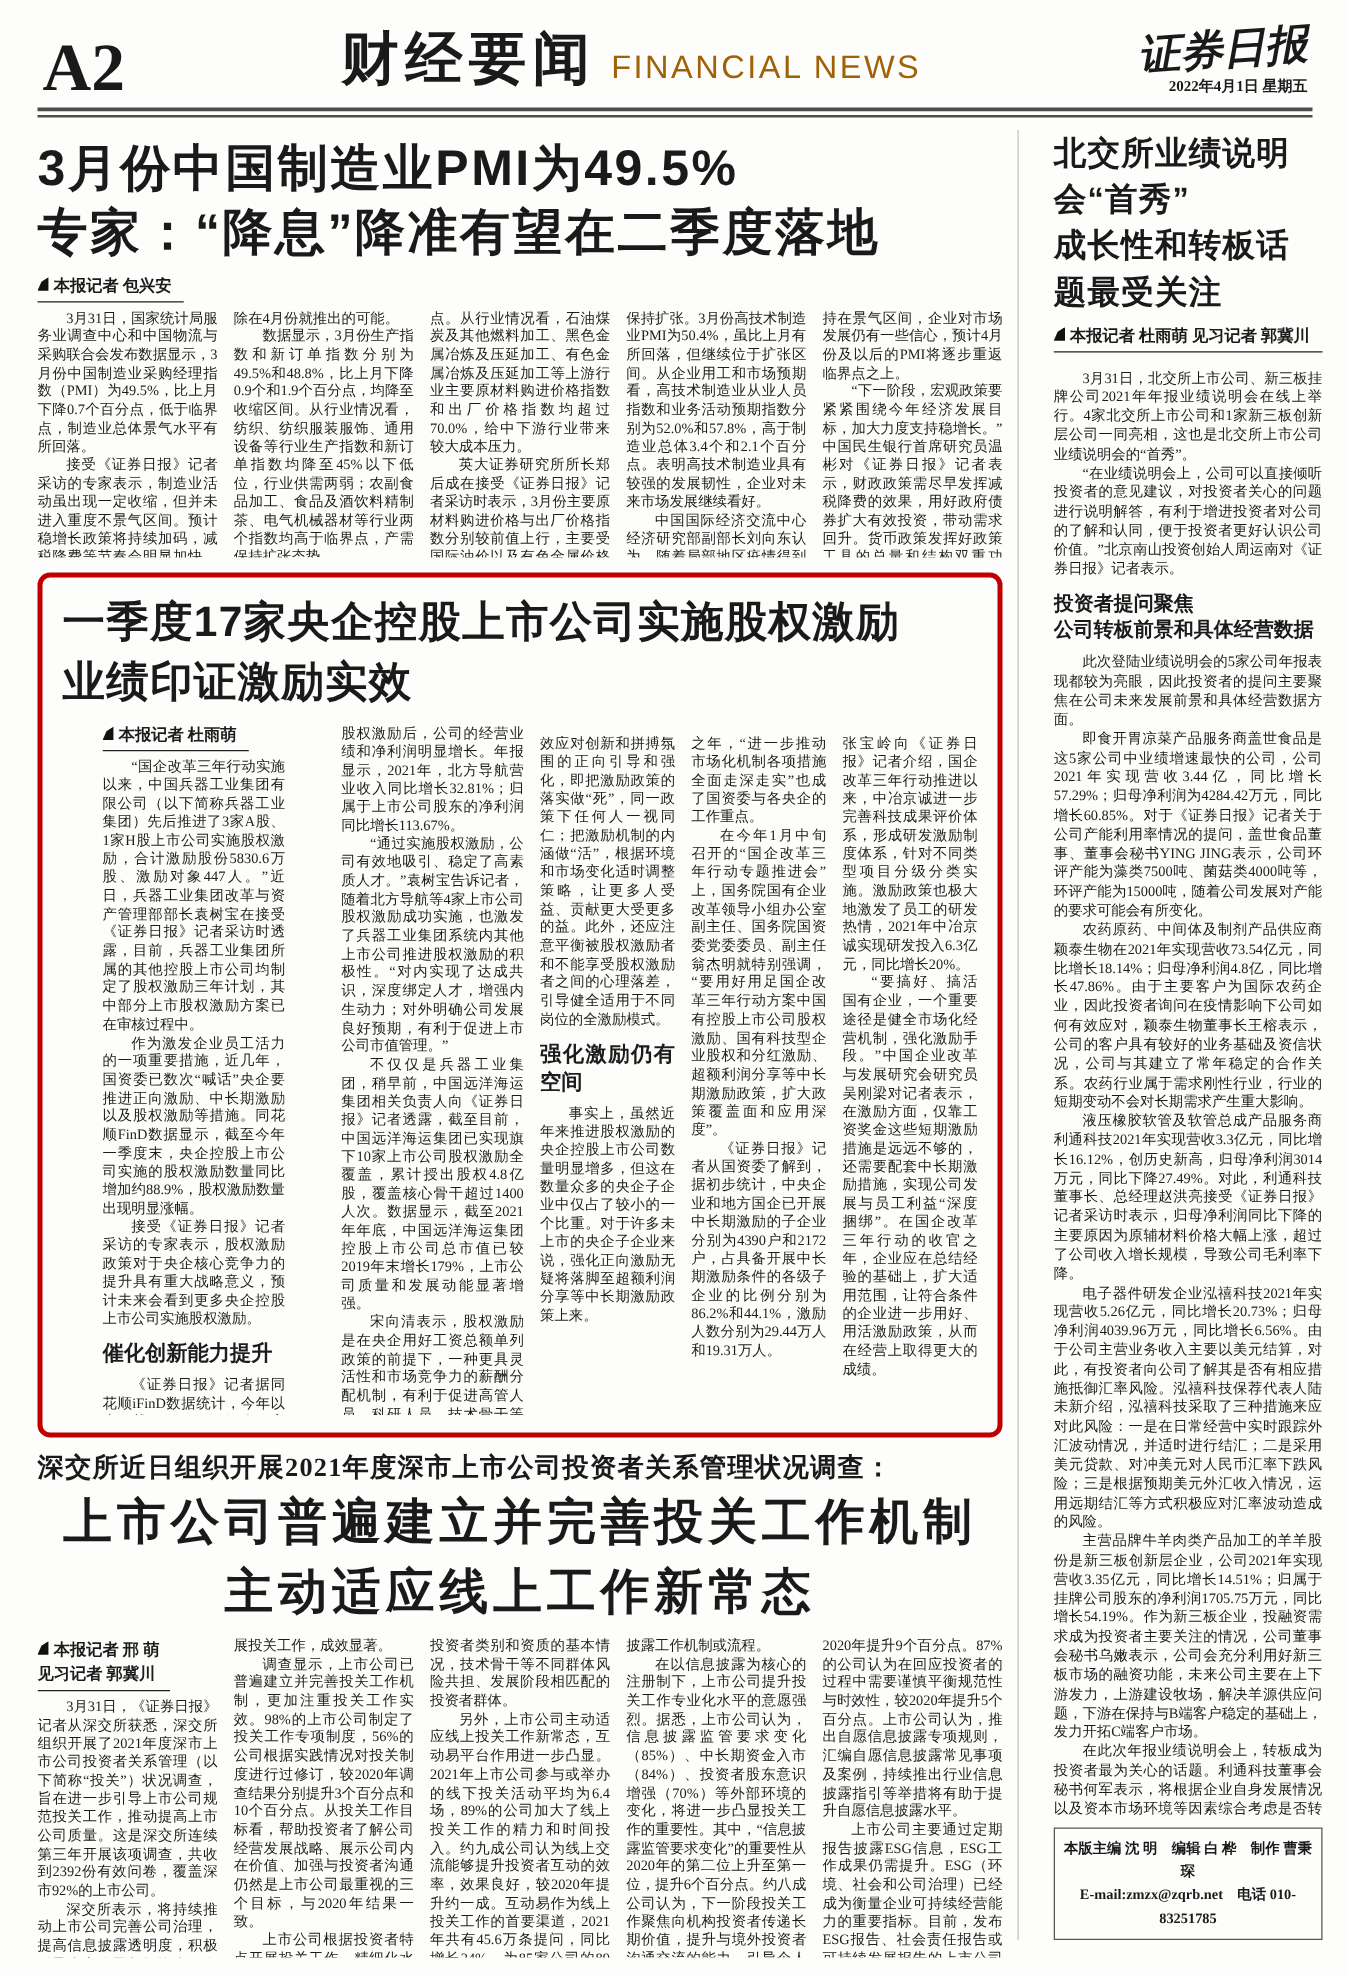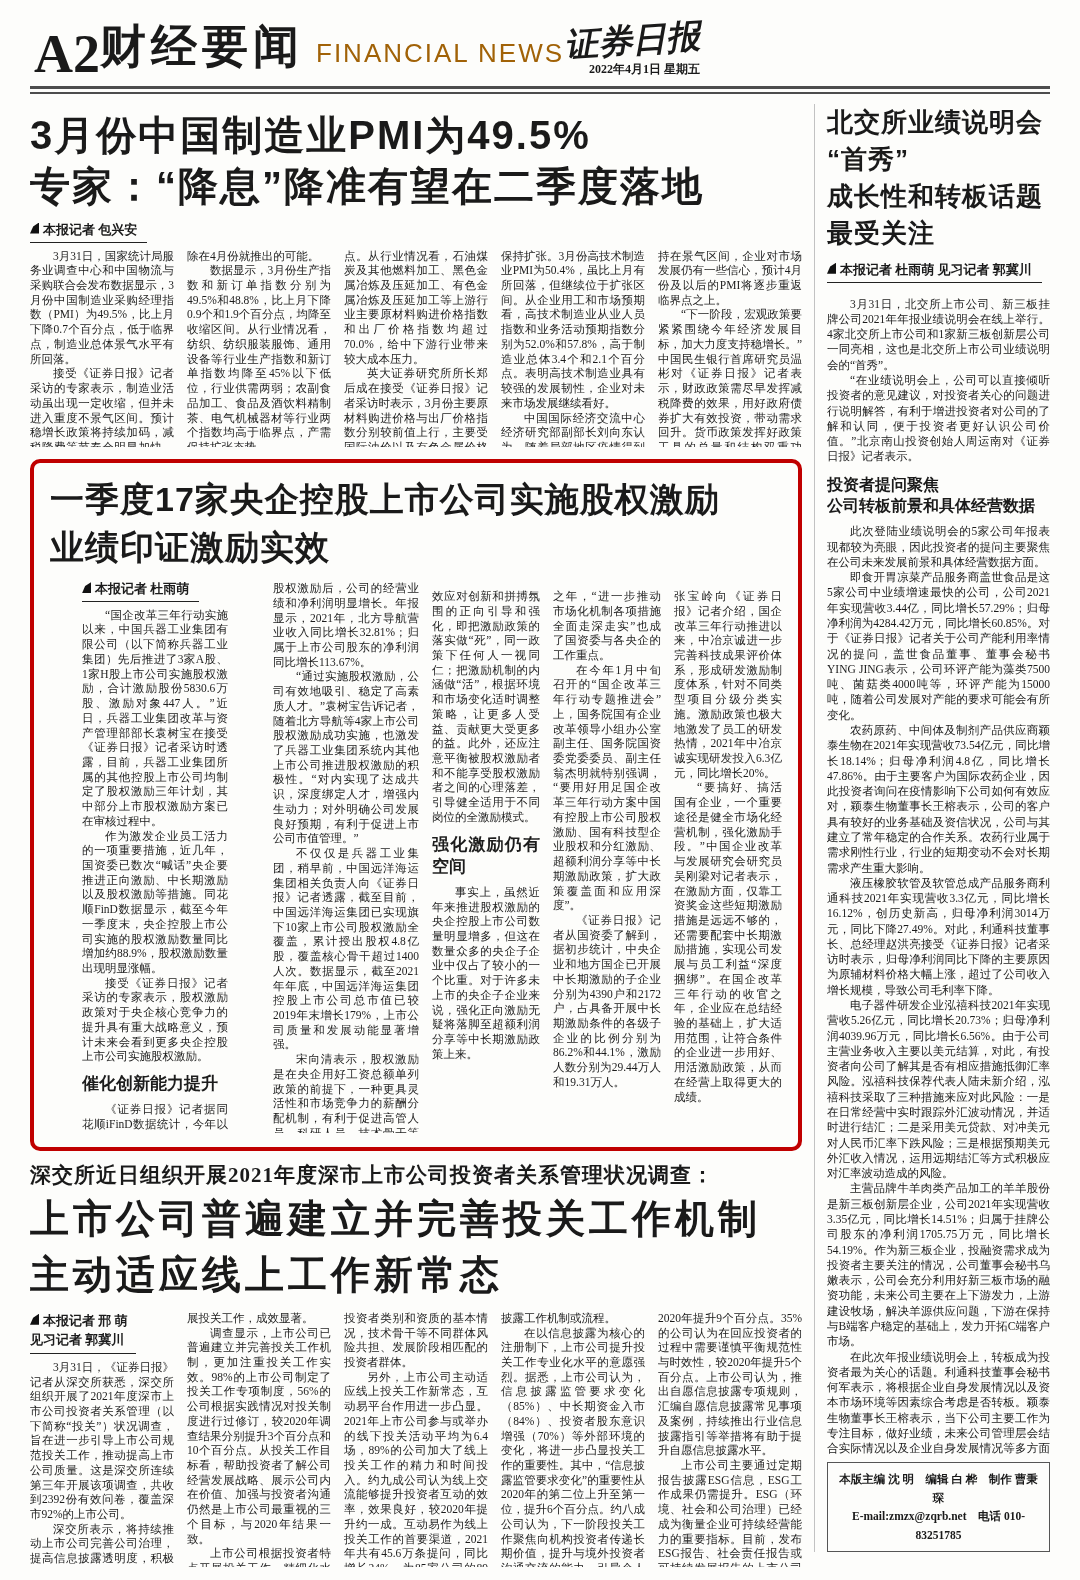--- a/index.html
+++ b/index.html
@@ -2,34 +2,34 @@
 <html lang="zh"><head>
 <meta charset="utf-8">
 <style>
   * { margin:0; padding:0; box-sizing:border-box; }
   body { background:#e9e9e6; font-family:"Liberation Serif", serif; }
   .page {
     width:1080px; height:1580px; margin:0 auto; background:#fdfdfb;
     color:#1a1a1a; overflow:hidden; position:relative; padding:0 30px;
   }
   
-  .masthead { display:flex; justify-content:flex-start; align-items:flex-end; padding:16px 4px 8px; }
+  .masthead { display:flex; justify-content:space-between; align-items:flex-end; padding:16px 4px 8px; }
   .edition { font-size:54px; font-weight:bold; font-family:"Liberation Serif",serif; line-height:.85; }
   .section-title { display:flex; align-items:baseline; }
   .section-title .cn { font-size:46px; font-weight:900; font-family:"Liberation Sans",sans-serif; letter-spacing:5px; }
   .section-title .en { font-size:26px; color:#a16207; font-family:Liberation Sans, sans-serif; margin-left:12px; letter-spacing:2px; }
   .brand { text-align:right; }
   .brand .logo { font-size:34px; font-weight:bold; font-style:italic; font-family:"DejaVu Serif",serif; transform:rotate(-4deg); line-height:1; }
   .brand .date { font-size:12px; font-weight:bold; margin-top:4px; }
   .rule { border-top:3px solid #4d4d4d; border-bottom:2px solid #4d4d4d; height:8px; }
 
   
   .content { display:flex; gap:12px; margin-top:10px; height:1448px; }
   .main-col { width:772px; flex:none; }
-  .sidebar { flex:1; border-left:1px solid #c2c2c2; padding-left:12px; display:flex; flex-direction:column; height:100%; }
+  .sidebar { flex:1; border-left:1px solid #c2c2c2; padding-left:28px; display:flex; flex-direction:column; height:100%; }
 
   
   .col { flex:1; overflow:hidden; font-size:11.5px; line-height:1.28; text-align:justify; color:#1c1c1c; }
   .para { text-indent:2em; margin:0; }
   .para.cont { text-indent:0; }
   .byline { display:inline-block; font-weight:bold; font-size:13px; border-bottom:1.5px solid #222; padding:0 10px 3px 0; margin-bottom:6px; white-space:nowrap; }
   .flag { display:inline-block; width:9px; height:11px; background:#111; clip-path:polygon(0 100%,100% 100%,100% 0,35% 35%); margin-right:4px; }
   h3.subhead { font-size:17px; font-weight:900; font-family:"Liberation Sans",sans-serif; margin:9px 0 7px; line-height:1.3; }
 
   
@@ -52,21 +52,21 @@
   .bubble:after { content:""; position:absolute; bottom:-13px; border:7px solid transparent; border-top:13px solid #4a4a4a; }
   .bubble-left { top:10px; left:16px; width:210px; }
   .bubble-left:after { right:45px; }
   .bubble-right { top:38px; right:14px; width:168px; }
   .bubble-right:after { left:38px; }
   .illo-credit { position:absolute; right:6px; bottom:3px; font-size:10px; color:#d8d8d8; }
 
   
   .szse { margin-top:10px; }
   .szse .kicker { font-size:21px; font-weight:bold; letter-spacing:1px; }
-  .szse .headline { font-size:39px; font-weight:900; font-family:"Liberation Sans",sans-serif; letter-spacing:4px; line-height:1.33; margin-top:4px; }
+  .szse .headline { font-size:39px; font-weight:900; font-family:"Liberation Sans",sans-serif; letter-spacing:4px; line-height:1.33; margin-top:4px;text-align:center; }
   .szse .cols5 { height:256px; margin-top:10px; }
   .byline2 { display:inline-block; font-weight:bold; font-size:13px; border-bottom:1.5px solid #222; padding:0 8px 3px 0; margin-bottom:6px; line-height:1.5; }
 
   
   .sidebar .headline { font-size:26px; font-weight:900; font-family:"Liberation Sans",sans-serif; line-height:1.42; letter-spacing:1px; }
   .sidebar-flow { flex:1; overflow:hidden; margin-top:8px; font-size:11.5px; line-height:1.33; text-align:justify; }
   .sidebar h3.subhead { font-size:16px; margin:10px 0 8px; }
   .footer-box { border:1.5px solid #555; padding:7px 6px; margin-top:8px; text-align:center; font-size:11.5px; font-weight:bold; line-height:1.6; flex:none; }
 </style>
 </head>
@@ -258,21 +258,21 @@
                 <p class="para cont">投资者类别和资质的基本情况，技术骨干等不同群体风险共担、发展阶段相匹配的投资者群体。</p>
                 <p class="para">另外，上市公司主动适应线上投关工作新常态，互动易平台作用进一步凸显。2021年上市公司参与或举办的线下投关活动平均为6.4场，89%的公司加大了线上投关工作的精力和时间投入。约九成公司认为线上交流能够提升投资者互动的效率，效果良好，较2020年提升约一成。互动易作为线上投关工作的首要渠道，2021年共有45.6万条提问，同比增长24%，为85家公司的89场业绩说明会提供了技术支持。</p>
               </div>
 
           </div>
           <div class="col">
               <p class="para cont">披露工作机制或流程。</p>
               <p class="para">在以信息披露为核心的注册制下，上市公司提升投关工作专业化水平的意愿强烈。据悉，上市公司认为，信息披露监管要求变化（85%）、中长期资金入市（84%）、投资者股东意识增强（70%）等外部环境的变化，将进一步凸显投关工作的重要性。其中，“信息披露监管要求变化”的重要性从2020年的第二位上升至第一位，提升6个百分点。约八成公司认为，下一阶段投关工作聚焦向机构投资者传递长期价值，提升与境外投资者沟通交流的能力，引导个人投资者形成合理的价值预期等方面。</p>
             </div>
           <div class="col">
-              <p class="para cont">2020年提升9个百分点。35%的公司认为在回应投资者的过程中需要谨慎平衡规范性与时效性，较2020年提升5个百分点。上市公司认为，推出自愿信息披露专项规则，汇编自愿信息披露常见事项及案例，持续推出行业信息披露指引等举措将有助于提升自愿信息披露水平。</p>
+              <p class="para cont">2020年提升9个百分点。87%的公司认为在回应投资者的过程中需要谨慎平衡规范性与时效性，较2020年提升5个百分点。上市公司认为，推出自愿信息披露专项规则，汇编自愿信息披露常见事项及案例，持续推出行业信息披露指引等举措将有助于提升自愿信息披露水平。</p>
               <p class="para">上市公司主要通过定期报告披露ESG信息，ESG工作成果仍需提升。ESG（环境、社会和公司治理）已经成为衡量企业可持续经营能力的重要指标。目前，发布ESG报告、社会责任报告或可持续发展报告的上市公司占比近三成，九成公司通过年报、半年报披露ESG信息。91%的公司认为，修订后的年报半年报格式准则提高了ESG信息披露的可操作性。51%的公司认为，引导境外投资者认可自身ESG工作成果有困难，主要原因是缺乏与境外投资者就ESG沟通交流的经验。</p>
             </div>
         </div>
       </article>
     </div>
 
     <aside class="sidebar">
       <div class="headline">北交所业绩说明会“首秀”</div>
       <div class="headline">成长性和转板话题最受关注</div>
       <div style="margin-top:8px;">

